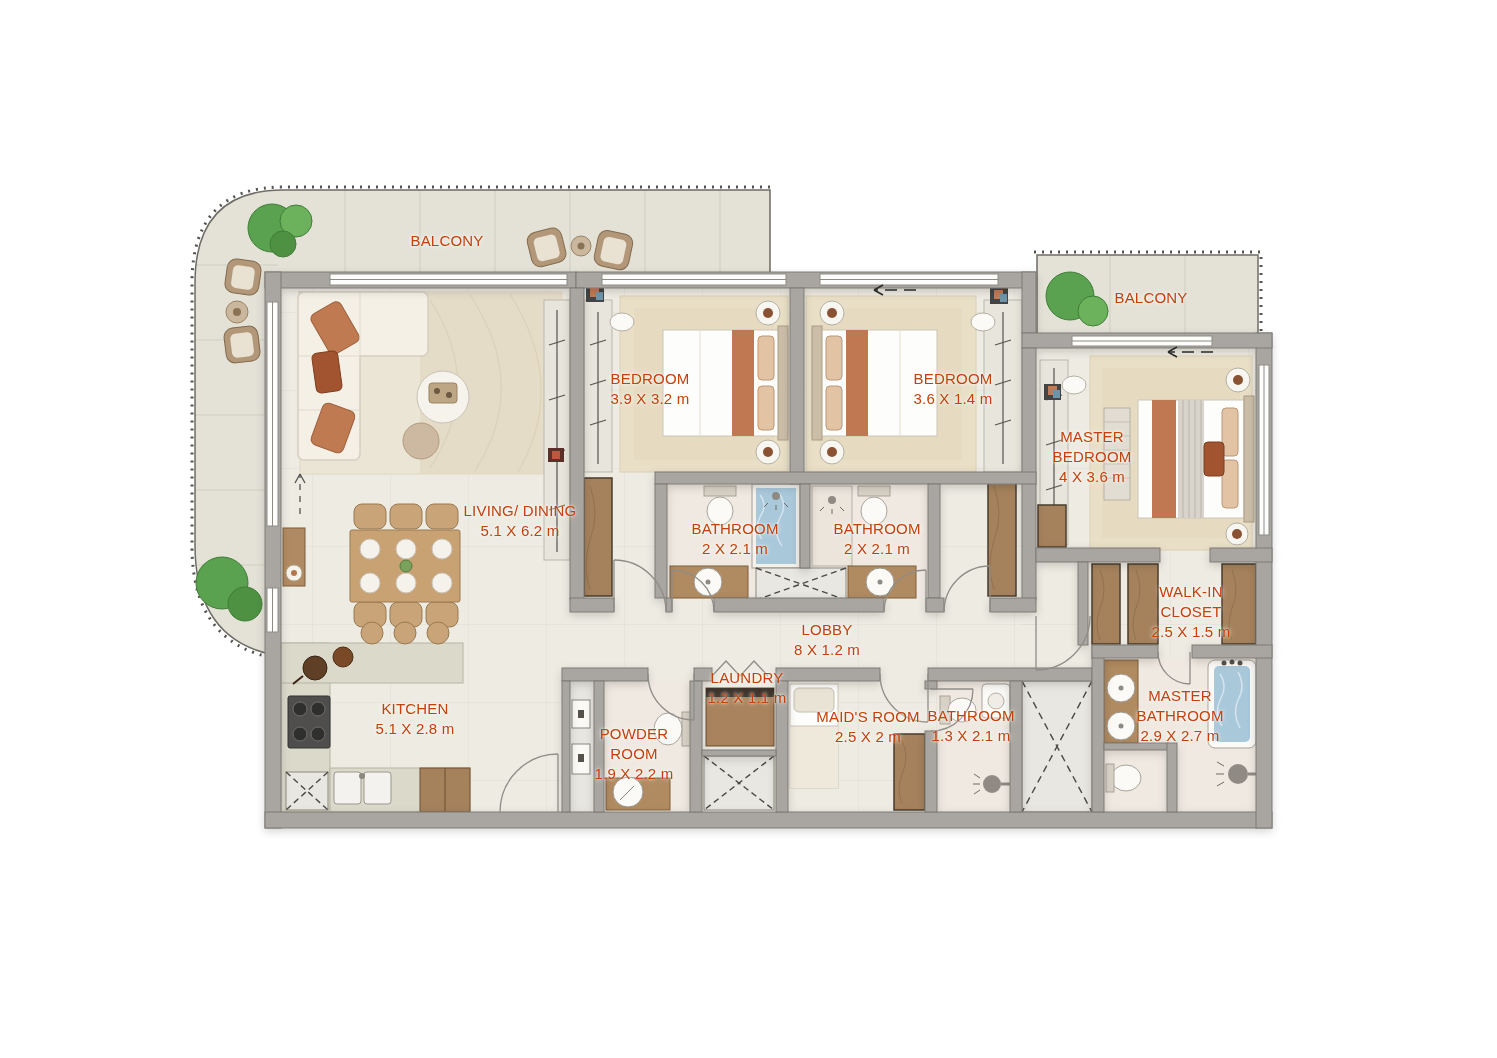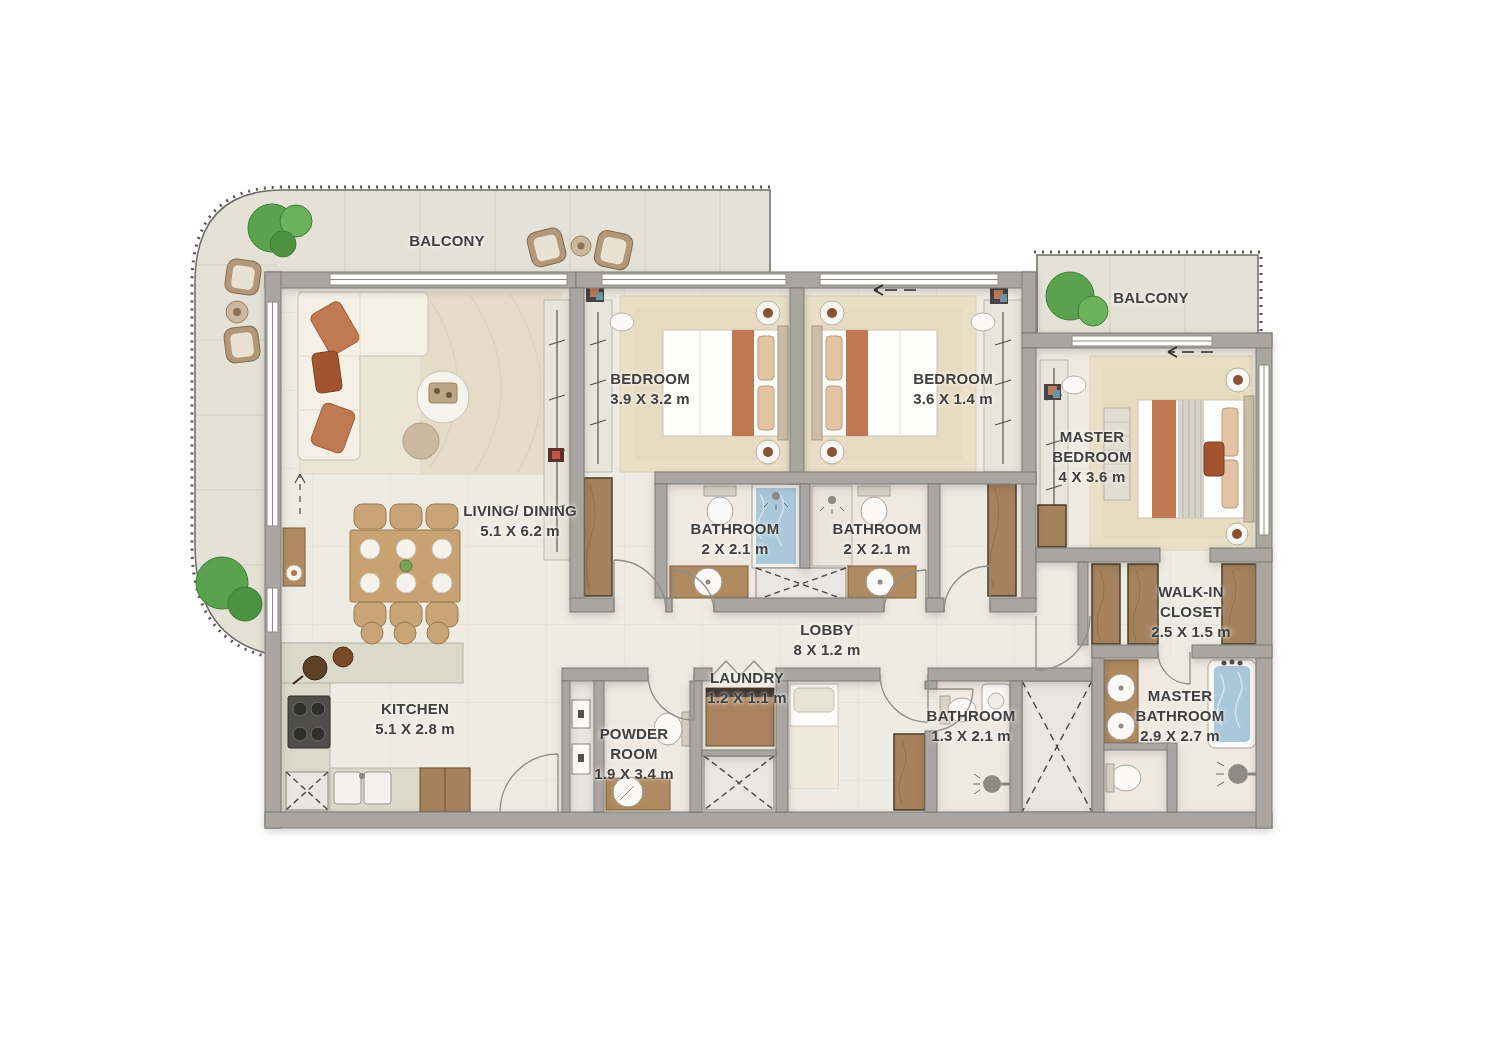--- a/index.html
+++ b/index.html
@@ -1,20 +1,20 @@
 <!DOCTYPE html>
 <html><head>
 <meta charset="utf-8">
 <style>
   html,body{margin:0;padding:0;background:#fff;}
   .plan{position:relative;width:1497px;height:1058px;background:#fff;overflow:hidden;
         font-family:"Liberation Sans",sans-serif;}
   .plan svg{position:absolute;left:0;top:0;}
   .lbl{position:absolute;transform:translate(-50%,-50%);text-align:center;
-       font-weight:bold;font-size:15px;line-height:1.32;color:#404040;letter-spacing:.2px;
+       font-weight:normal;font-size:15px;line-height:1.32;color:#c2410c;letter-spacing:.2px;
        text-shadow:0 0 3px rgba(255,255,255,.9),0 0 7px rgba(255,255,255,.7);}
   .lbl .nm,.lbl .dm{display:block;}
 </style>
 </head>
 <body>
 
 <div class="plan">
 <svg width="1497" height="1058" viewBox="0 0 1497 1058">
   <defs>
     <pattern id="tile" width="78" height="78" patternUnits="userSpaceOnUse">
@@ -552,21 +552,25 @@
 <div class="lbl" style="left:827px;top:640px;width:120px;">
       <span class="nm">LOBBY</span>
       <span class="dm">8 X 1.2 m</span>
     </div>
 <div class="lbl" style="left:747px;top:688px;width:150px;">
       <span class="nm">LAUNDRY</span>
       <span class="dm">1.2 X 1.1 m</span>
     </div>
 <div class="lbl" style="left:634px;top:736px;width:98px;margin-top:18px;">
       <span class="nm">POWDER ROOM</span>
-      <span class="dm">1.9 X 3.4 m</span>
+      <span class="dm">1.9 X 2.2 m</span>
+    </div>
+<div class="lbl" style="left:868px;top:727px;width:170px;">
+      <span class="nm">MAID'S ROOM</span>
+      <span class="dm">2.5 X 2 m</span>
     </div>
 <div class="lbl" style="left:971px;top:726px;width:120px;">
       <span class="nm">BATHROOM</span>
       <span class="dm">1.3 X 2.1 m</span>
     </div>
 <div class="lbl" style="left:415px;top:719px;width:160px;">
       <span class="nm">KITCHEN</span>
       <span class="dm">5.1 X 2.8 m</span>
     </div>
 </div>

